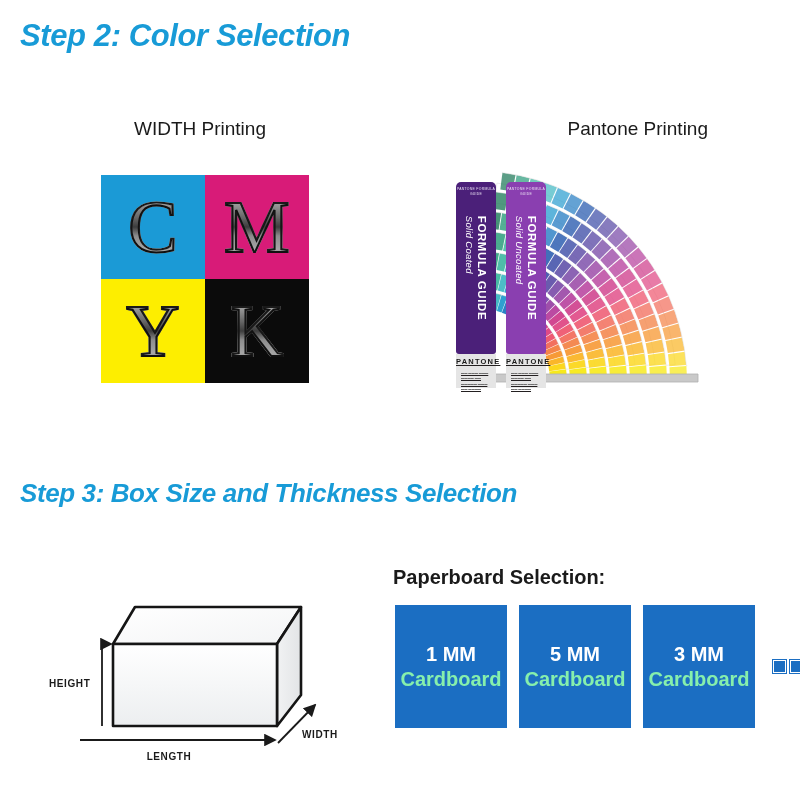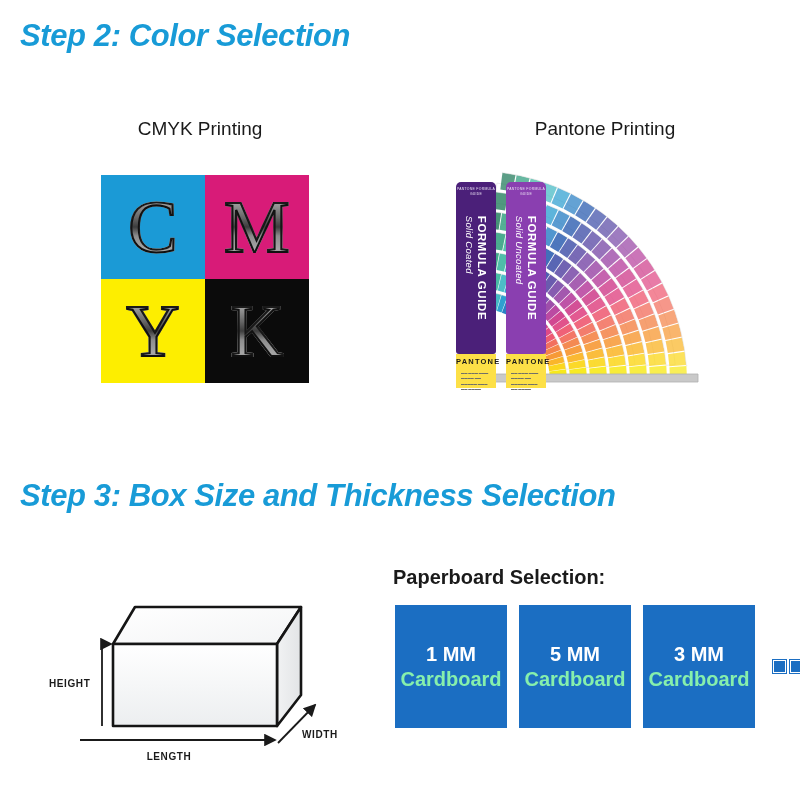--- a/index.html
+++ b/index.html
@@ -20,32 +20,32 @@
   
   .step-heading {
     position: absolute;
     font-weight: bold;
     font-style: italic;
     color: #189bd7;
     letter-spacing: -0.4px;
     white-space: nowrap;
   }
   #step2-heading { left: 20px; top: 18px; font-size: 31px; }
-  #step3-heading { left: 20px; top: 478px; font-size: 31px; }
+  #step3-heading { left: 20px; top: 478px; font-size: 26px; }
 
   
   .col-caption {
     position: absolute;
     font-size: 19px;
     color: #1a1a1a;
     white-space: nowrap;
     text-align: center;
   }
   #cmyk-caption { left: 70px; top: 118px; width: 260px; }
-  #pantone-caption { left: 475px; top: 118px; width: 260px; }
+  #pantone-caption { left: 448px; top: 118px; width: 260px; text-align: right; }
 
   
   #cmyk-grid {
     position: absolute;
     left: 101px; top: 175px;
     width: 208px; height: 208px;
     display: grid;
     grid-template-columns: 1fr 1fr;
     grid-template-rows: 1fr 1fr;
   }
@@ -113,21 +113,22 @@
     position: absolute;
     top: 5px; left: 0; right: 0;
     text-align: center;
     font-size: 3.4px;
     color: #e8dff2;
     line-height: 1.5;
     letter-spacing: 0.3px;
   }
   .guide-foot {
     position: absolute;
-    background: #fde047;
+    background: #e5e5e5;
+    text-decoration: underline;
   }
   .foot-logo {
     font-size: 7.5px;
     font-weight: bold;
     color: #1a1a1a;
     letter-spacing: 1.2px;
     text-align: center;
     margin-top: 3px;
   }
   .foot-lines {
@@ -204,21 +205,21 @@
     outline: 1px solid #1b6ec2;
   }
 </style>
 </head>
 <body>
 
 <div class="page">
 
   <div id="step2-heading" class="step-heading">Step 2: Color Selection</div>
 
-  <div id="cmyk-caption" class="col-caption">CMYK Printing</div>
+  <div id="cmyk-caption" class="col-caption">WIDTH Printing</div>
 
   <div id="cmyk-grid">
     <div class="cmyk-cell" style="background:#1b9ad6">
       <span class="cmyk-letter">C</span>
     </div>
     <div class="cmyk-cell" style="background:#d81b78">
       <span class="cmyk-letter">M</span>
     </div>
     <div class="cmyk-cell" style="background:#fdee00">
       <span class="cmyk-letter">Y</span>

